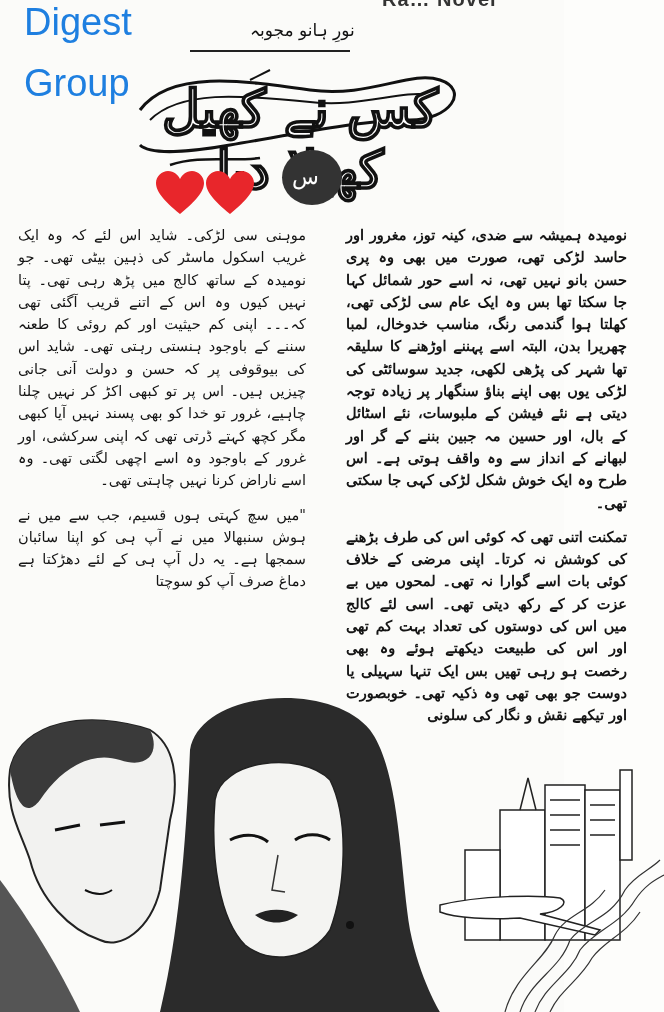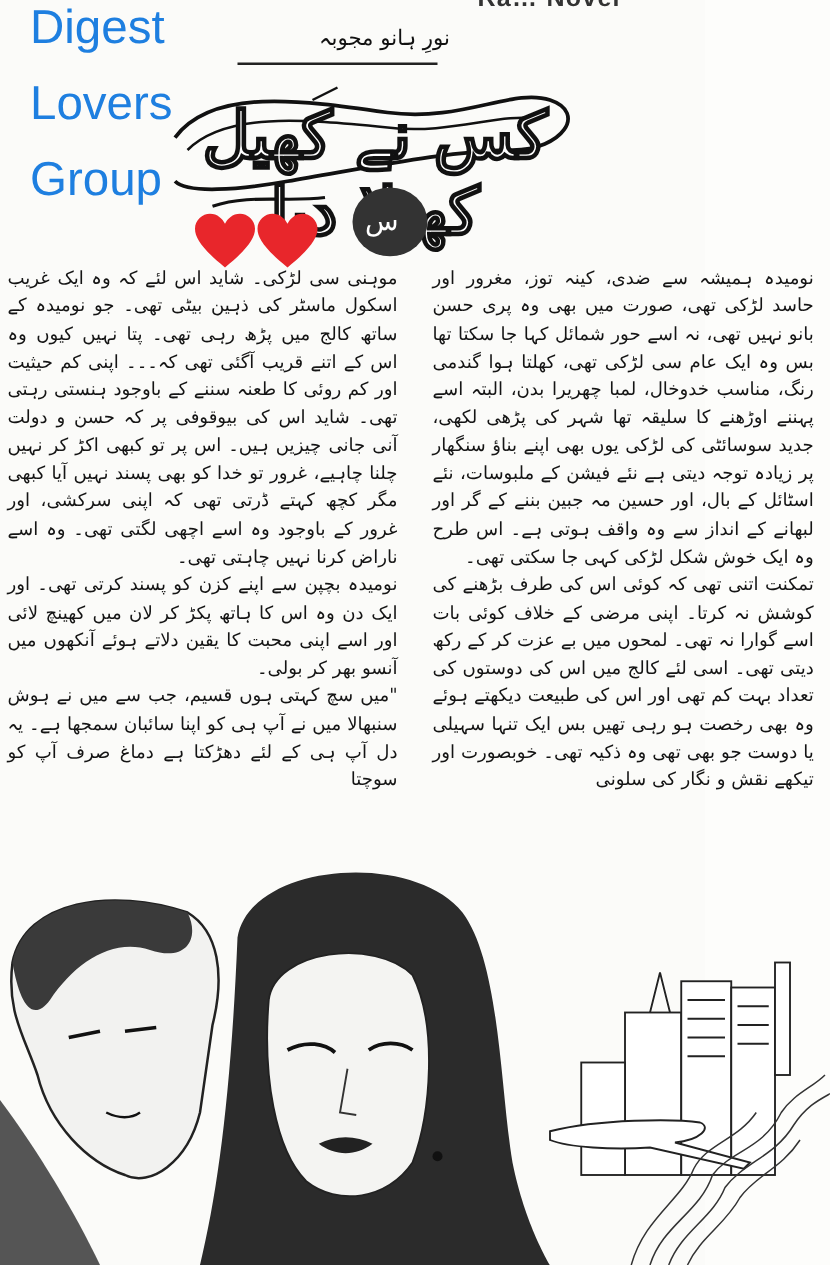--- a/index.html
+++ b/index.html
@@ -4,42 +4,41 @@
 <style>
   html,body{margin:0;padding:0;}
   body{width:664px;height:1012px;overflow:hidden;background:#fdfdfb;position:relative;font-family:"DejaVu Sans",sans-serif;}
   .page{position:absolute;left:0;top:0;width:564px;height:1012px;background:#fbfbf9;}
   .top-clip{position:absolute;left:382px;top:-12px;font-family:"Liberation Sans",sans-serif;font-weight:bold;font-size:20px;color:#333;letter-spacing:1px;}
   .watermark{position:absolute;left:24px;top:-8px;width:160px;font-family:"Liberation Sans",sans-serif;font-size:38px;line-height:61px;color:#1e7fe0;z-index:5;}
   .watermark div{height:61px;}
   .hearts{position:absolute;left:155px;top:170px;z-index:6;display:flex;gap:0;}
   .heart{width:50px;height:46px;position:relative;}
   .heart svg{width:50px;height:46px;}
-  .author{position:absolute;left:250px;top:20px;width:110px;text-align:right;font-family:"DejaVu Serif",serif;font-size:17px;color:#111;direction:rtl;}
+  .author{position:absolute;left:250px;top:20px;width:110px;text-align:left;font-family:"DejaVu Serif",serif;font-size:17px;color:#111;direction:rtl;}
   .author-rule{position:absolute;left:190px;top:50px;width:160px;height:2px;background:#222;}
   .title-art{position:absolute;left:110px;top:50px;width:370px;height:160px;}
   .title-text{position:absolute;left:150px;top:78px;width:300px;text-align:center;font-family:"DejaVu Serif",serif;font-size:52px;color:#fff;-webkit-text-stroke:2px #111;direction:rtl;font-weight:bold;letter-spacing:-2px;}
   .title-circle{position:absolute;left:282px;top:150px;width:60px;height:55px;border-radius:50%;background:#333;}
   .title-circle span{position:absolute;left:10px;top:14px;font-size:22px;color:#fff;font-family:"DejaVu Serif",serif;}
   .col{position:absolute;top:212px;width:305px;direction:rtl;text-align:justify;font-family:"DejaVu Serif",serif;font-size:14.5px;line-height:22.3px;color:#141414;}
-  .col p{margin:0;}
-  .col-right{left:346px;}
+  .col p{margin:12px;}
+  .col-right{left:334px;font-weight:bold;}
   .col-left{left:6px;width:312px;}
   .illustration{position:absolute;left:0;top:690px;width:664px;height:322px;}
 </style>
 </head>
 <body>
 
 <div class="page">
 
   <div class="top-clip">Ra… Novel</div>
 
   <div class="watermark">
     <div>Digest</div>
-    <div>Lovers</div>
     <div>Group</div>
   </div>
 
   <div class="hearts">
     <span class="heart">
       <svg viewBox="0 0 50 46">
           <path d="M25 44 C8 30 1 21 1 13 C1 6 7 1 13 1 C19 1 23 5 25 9 C27 5 31 1 37 1 C43 1 49 6 49 13 C49 21 42 30 25 44 Z" fill="#e8262b"></path>
         </svg>
     </span>
     <span class="heart">
@@ -65,21 +64,20 @@
       <span>س</span>
     </div>
 
   <div class="col col-right">
     <p>نومیدہ ہمیشہ سے ضدی، کینہ توز، مغرور اور حاسد لڑکی تھی، صورت میں بھی وہ پری حسن بانو نہیں تھی، نہ اسے حور شمائل کہا جا سکتا تھا بس وہ ایک عام سی لڑکی تھی، کھلتا ہوا گندمی رنگ، مناسب خدوخال، لمبا چھریرا بدن، البتہ اسے پہننے اوڑھنے کا سلیقہ تھا شہر کی پڑھی لکھی، جدید سوسائٹی کی لڑکی یوں بھی اپنے بناؤ سنگھار پر زیادہ توجہ دیتی ہے نئے فیشن کے ملبوسات، نئے اسٹائل کے بال، اور حسین مہ جبین بننے کے گر اور لبھانے کے انداز سے وہ واقف ہوتی ہے۔ اس طرح وہ ایک خوش شکل لڑکی کہی جا سکتی تھی۔</p>
     <p>تمکنت اتنی تھی کہ کوئی اس کی طرف بڑھنے کی کوشش نہ کرتا۔ اپنی مرضی کے خلاف کوئی بات اسے گوارا نہ تھی۔ لمحوں میں بے عزت کر کے رکھ دیتی تھی۔ اسی لئے کالج میں اس کی دوستوں کی تعداد بہت کم تھی اور اس کی طبیعت دیکھتے ہوئے وہ بھی رخصت ہو رہی تھیں بس ایک تنہا سہیلی یا دوست جو بھی تھی وہ ذکیہ تھی۔ خوبصورت اور تیکھے نقش و نگار کی سلونی</p>
   </div>
 
   <div class="col col-left">
     <p>موہنی سی لڑکی۔ شاید اس لئے کہ وہ ایک غریب اسکول ماسٹر کی ذہین بیٹی تھی۔ جو نومیدہ کے ساتھ کالج میں پڑھ رہی تھی۔ پتا نہیں کیوں وہ اس کے اتنے قریب آگئی تھی کہ۔۔۔ اپنی کم حیثیت اور کم روئی کا طعنہ سننے کے باوجود ہنستی رہتی تھی۔ شاید اس کی بیوقوفی پر کہ حسن و دولت آنی جانی چیزیں ہیں۔ اس پر تو کبھی اکڑ کر نہیں چلنا چاہیے، غرور تو خدا کو بھی پسند نہیں آیا کبھی مگر کچھ کہتے ڈرتی تھی کہ اپنی سرکشی، اور غرور کے باوجود وہ اسے اچھی لگتی تھی۔ وہ اسے ناراض کرنا نہیں چاہتی تھی۔</p>
-    <p>نومیدہ بچپن سے اپنے کزن کو پسند کرتی تھی۔ اور ایک دن وہ اس کا ہاتھ پکڑ کر لان میں کھینچ لائی اور اسے اپنی محبت کا یقین دلاتے ہوئے آنکھوں میں آنسو بھر کر بولی۔</p>
     <p>"میں سچ کہتی ہوں قسیم، جب سے میں نے ہوش سنبھالا میں نے آپ ہی کو اپنا سائبان سمجھا ہے۔ یہ دل آپ ہی کے لئے دھڑکتا ہے دماغ صرف آپ کو سوچتا</p>
   </div>
 
   <div class="illustration">
     <svg width="664" height="322" viewBox="0 0 664 322">
 
       <g>
         <path d="M10 80 C20 30 90 20 150 40 C175 55 180 90 170 130 L160 200 C150 240 120 260 100 250 C70 240 40 210 30 170 C20 140 5 120 10 80 Z" fill="#f2f2f0" stroke="#222" stroke-width="2"></path>
         <path d="M10 80 C20 30 90 20 150 40 C160 60 150 80 120 70 C90 60 60 80 40 110 C25 130 15 110 10 80 Z" fill="#3a3a3a"></path>
         <path d="M55 140 L80 135 M100 135 L125 132" stroke="#111" stroke-width="3"></path>

